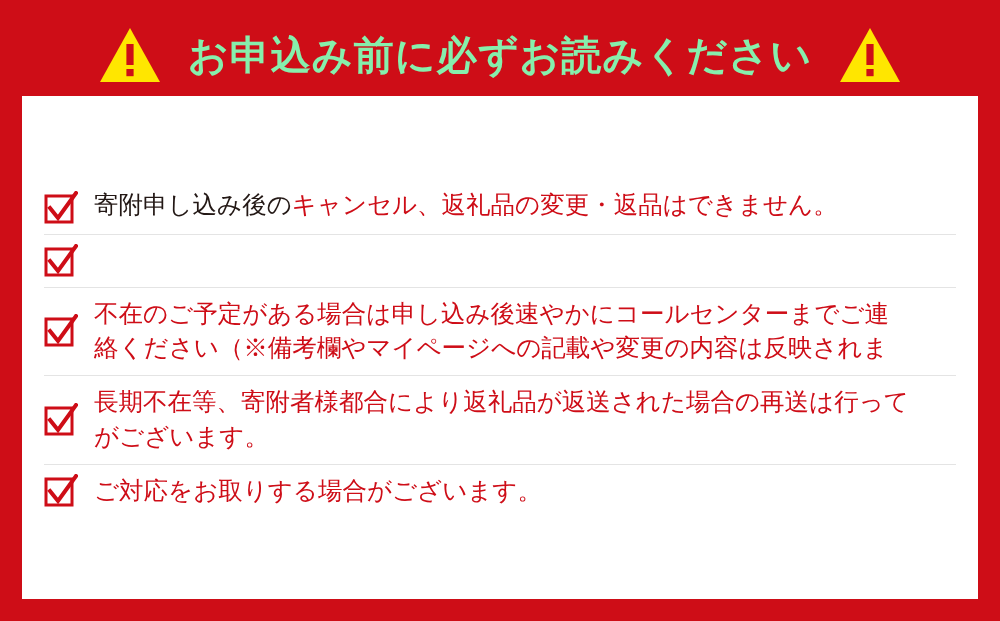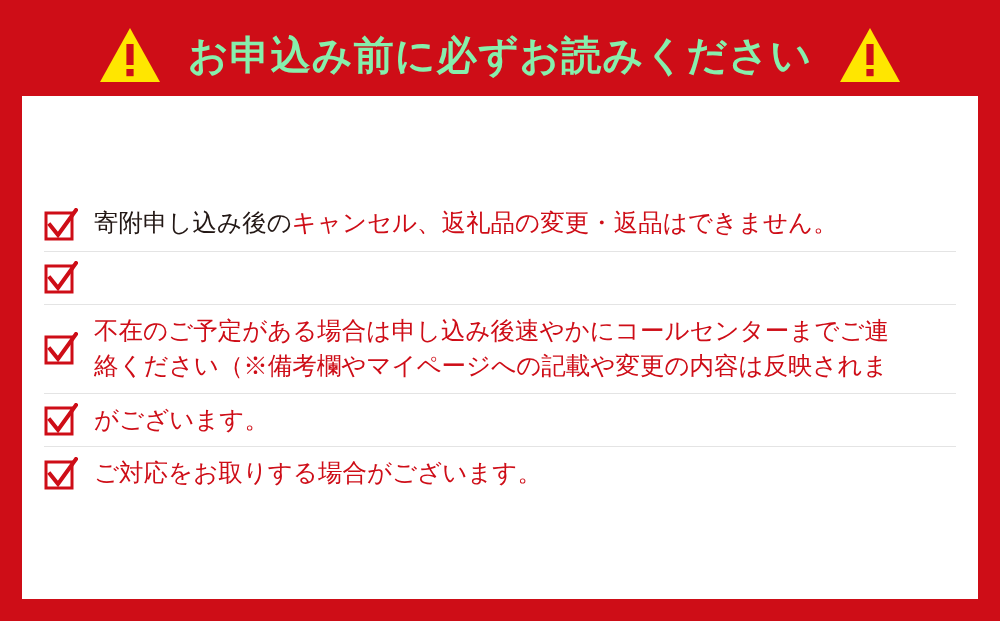--- a/index.html
+++ b/index.html
@@ -140,20 +140,21 @@
           <div><span class="red">不在のご予定がある場合は申し込み後速やかにコールセンターまでご連</span></div>
           <div><span class="red">絡ください（※備考欄やマイページへの記載や変更の内容は反映されま</span></div>
         </div>
       </div>
       <div class="notice-item center-check">
         <svg class="check-box" viewBox="0 0 34 34" aria-hidden="true">
           <rect x="2" y="5" width="26" height="26" fill="#ffffff" stroke="#ce0d17" stroke-width="3"></rect>
           <polyline points="6,17 14,27 32,2" fill="none" stroke="#ce0d17" stroke-width="4" stroke-linecap="square" stroke-linejoin="miter"></polyline>
         </svg>
         <div class="item-text">
+          <div><span class="red">長期不在等、寄附者様都合により返礼品が返送された場合の再送は行って</span></div>
           <div><span class="red">がございます。</span></div>
         </div>
       </div>
       <div class="notice-item center-check">
         <svg class="check-box" viewBox="0 0 34 34" aria-hidden="true">
           <rect x="2" y="5" width="26" height="26" fill="#ffffff" stroke="#ce0d17" stroke-width="3"></rect>
           <polyline points="6,17 14,27 32,2" fill="none" stroke="#ce0d17" stroke-width="4" stroke-linecap="square" stroke-linejoin="miter"></polyline>
         </svg>
         <div class="item-text">
           <div><span class="red">ご対応をお取りする場合がございます。</span></div>

